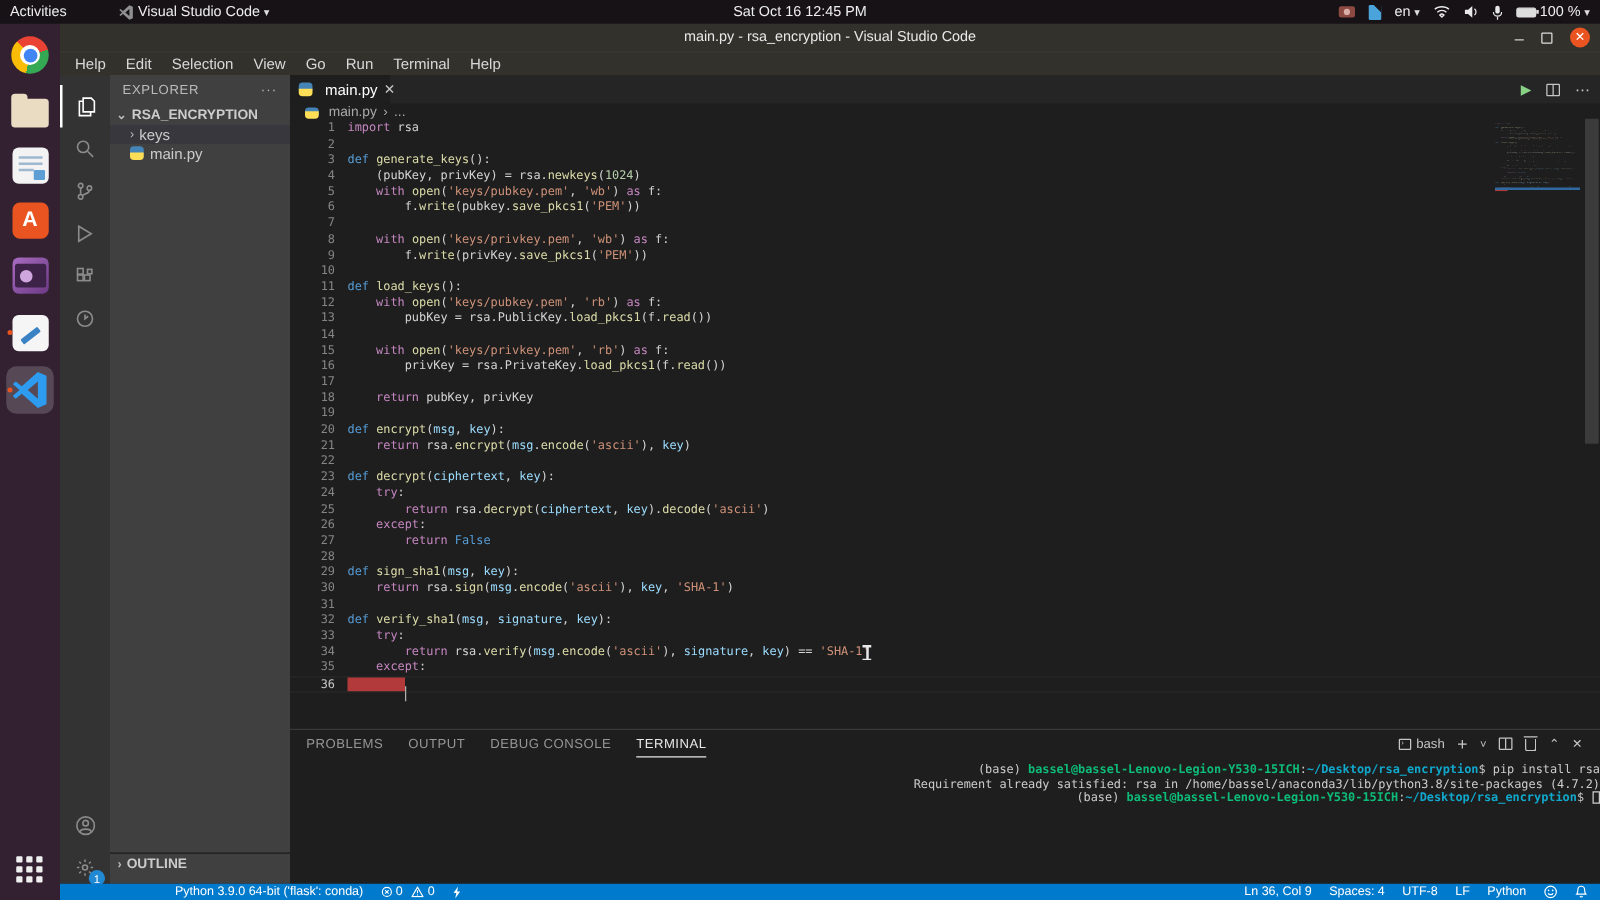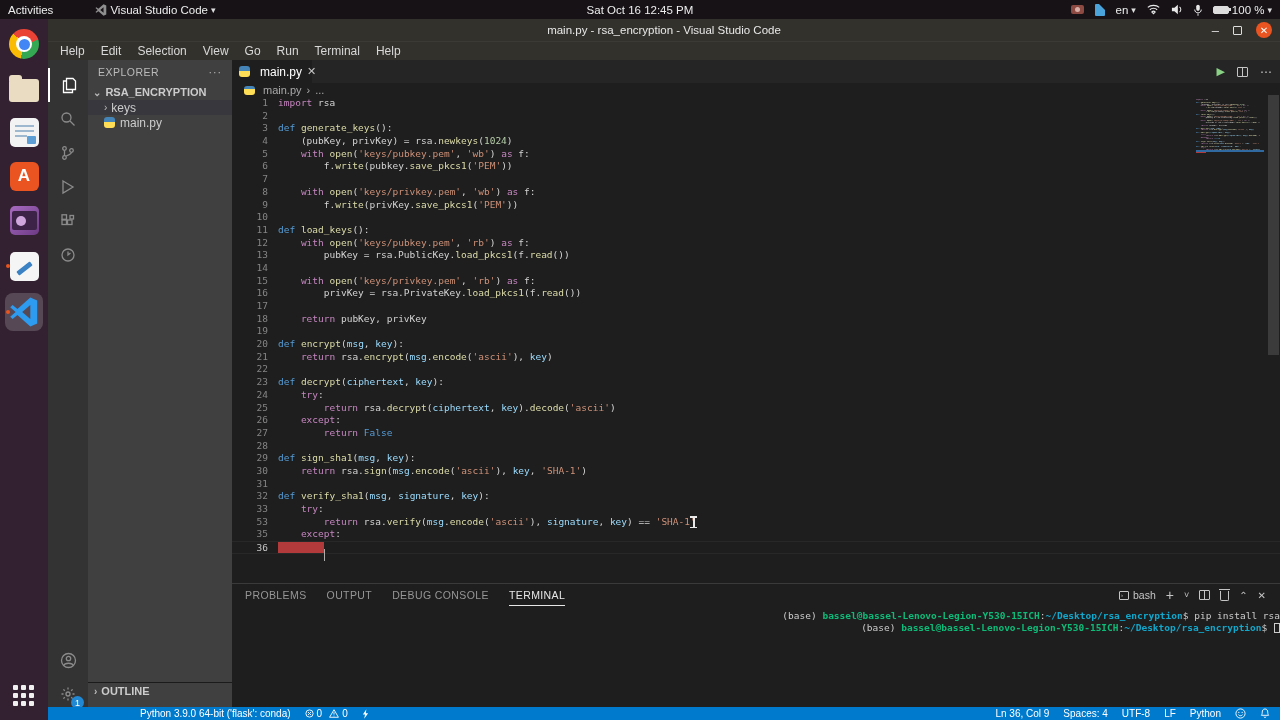--- a/index.html
+++ b/index.html
@@ -387,21 +387,21 @@
       <div class="code-row"><span class="gutter">24</span><span class="code-txt">    <span class="tk-kw">try</span>:</span></div>
       <div class="code-row"><span class="gutter">25</span><span class="code-txt">        <span class="tk-kw">return</span> rsa.<span class="tk-fn">decrypt</span>(<span class="tk-param">ciphertext</span>, <span class="tk-param">key</span>).<span class="tk-fn">decode</span>(<span class="tk-str">'ascii'</span>)</span></div>
       <div class="code-row"><span class="gutter">26</span><span class="code-txt">    <span class="tk-kw">except</span>:</span></div>
       <div class="code-row"><span class="gutter">27</span><span class="code-txt">        <span class="tk-kw">return</span> <span class="tk-kwb">False</span></span></div>
       <div class="code-row"><span class="gutter">28</span><span class="code-txt"></span></div>
       <div class="code-row"><span class="gutter">29</span><span class="code-txt"><span class="tk-kwb">def</span> <span class="tk-fn">sign_sha1</span>(<span class="tk-param">msg</span>, <span class="tk-param">key</span>):</span></div>
       <div class="code-row"><span class="gutter">30</span><span class="code-txt">    <span class="tk-kw">return</span> rsa.<span class="tk-fn">sign</span>(<span class="tk-param">msg</span>.<span class="tk-fn">encode</span>(<span class="tk-str">'ascii'</span>), <span class="tk-param">key</span>, <span class="tk-str">'SHA-1'</span>)</span></div>
       <div class="code-row"><span class="gutter">31</span><span class="code-txt"></span></div>
       <div class="code-row"><span class="gutter">32</span><span class="code-txt"><span class="tk-kwb">def</span> <span class="tk-fn">verify_sha1</span>(<span class="tk-param">msg</span>, <span class="tk-param">signature</span>, <span class="tk-param">key</span>):</span></div>
       <div class="code-row"><span class="gutter">33</span><span class="code-txt">    <span class="tk-kw">try</span>:</span></div>
-      <div class="code-row"><span class="gutter">53</span><span class="code-txt">        <span class="tk-kw">return</span> rsa.<span class="tk-fn">verify</span>(<span class="tk-param">msg</span>.<span class="tk-fn">encode</span>(<span class="tk-str">'ascii'</span>), <span class="tk-param">signature</span>, <span class="tk-param">key</span>) == <span class="tk-str">'SHA-1'</span></span></div>
+      <div class="code-row"><span class="gutter">34</span><span class="code-txt">        <span class="tk-kw">return</span> rsa.<span class="tk-fn">verify</span>(<span class="tk-param">msg</span>.<span class="tk-fn">encode</span>(<span class="tk-str">'ascii'</span>), <span class="tk-param">signature</span>, <span class="tk-param">key</span>) == <span class="tk-str">'SHA-1'</span></span></div>
       <div class="code-row"><span class="gutter">35</span><span class="code-txt">    <span class="tk-kw">except</span>:</span></div>
       <div class="code-row cur"><span class="gutter">36</span><span class="code-txt"><span class="err-block">        </span></span></div>
     </div>
   <div id="cursor-caret" class="abs"></div>
   <div id="ibeam" class="abs">
     <span class="h t"></span>
       <span class="v"></span>
       <span class="h b"></span>
   </div>
 
@@ -460,20 +460,21 @@
         <span style="font-size:14px;">+</span>
         <span style="font-size:9px;">˅</span>
         <span class="split-ic"></span>
         <span class="trash-ic"></span>
         <span style="font-size:10px;">⌃</span>
         <span style="font-size:10px;">✕</span>
       </div>
     </div>
     <div id="terminal-body">
         <div class="term-line">(base) <span class="t-user">bassel@bassel-Lenovo-Legion-Y530-15ICH</span>:<span class="t-path">~/Desktop/rsa_encryption</span>$ pip install rsa</div>
+        <div class="term-line">Requirement already satisfied: rsa in /home/bassel/anaconda3/lib/python3.8/site-packages (4.7.2)</div>
         <div class="term-line">(base) <span class="t-user">bassel@bassel-Lenovo-Legion-Y530-15ICH</span>:<span class="t-path">~/Desktop/rsa_encryption</span>$ <span class="t-cursor"></span></div>
       </div>
   </div>
 
   <div id="statusbar" class="abs">
     <div class="sleft">
       <span class="sb-item">Python 3.9.0 64-bit ('flask': conda)</span>
       <span class="sb-item">
         <svg width="9" height="9" viewBox="0 0 10 10">
             <circle cx="5" cy="5" r="4" stroke="#fff" fill="none"></circle>

